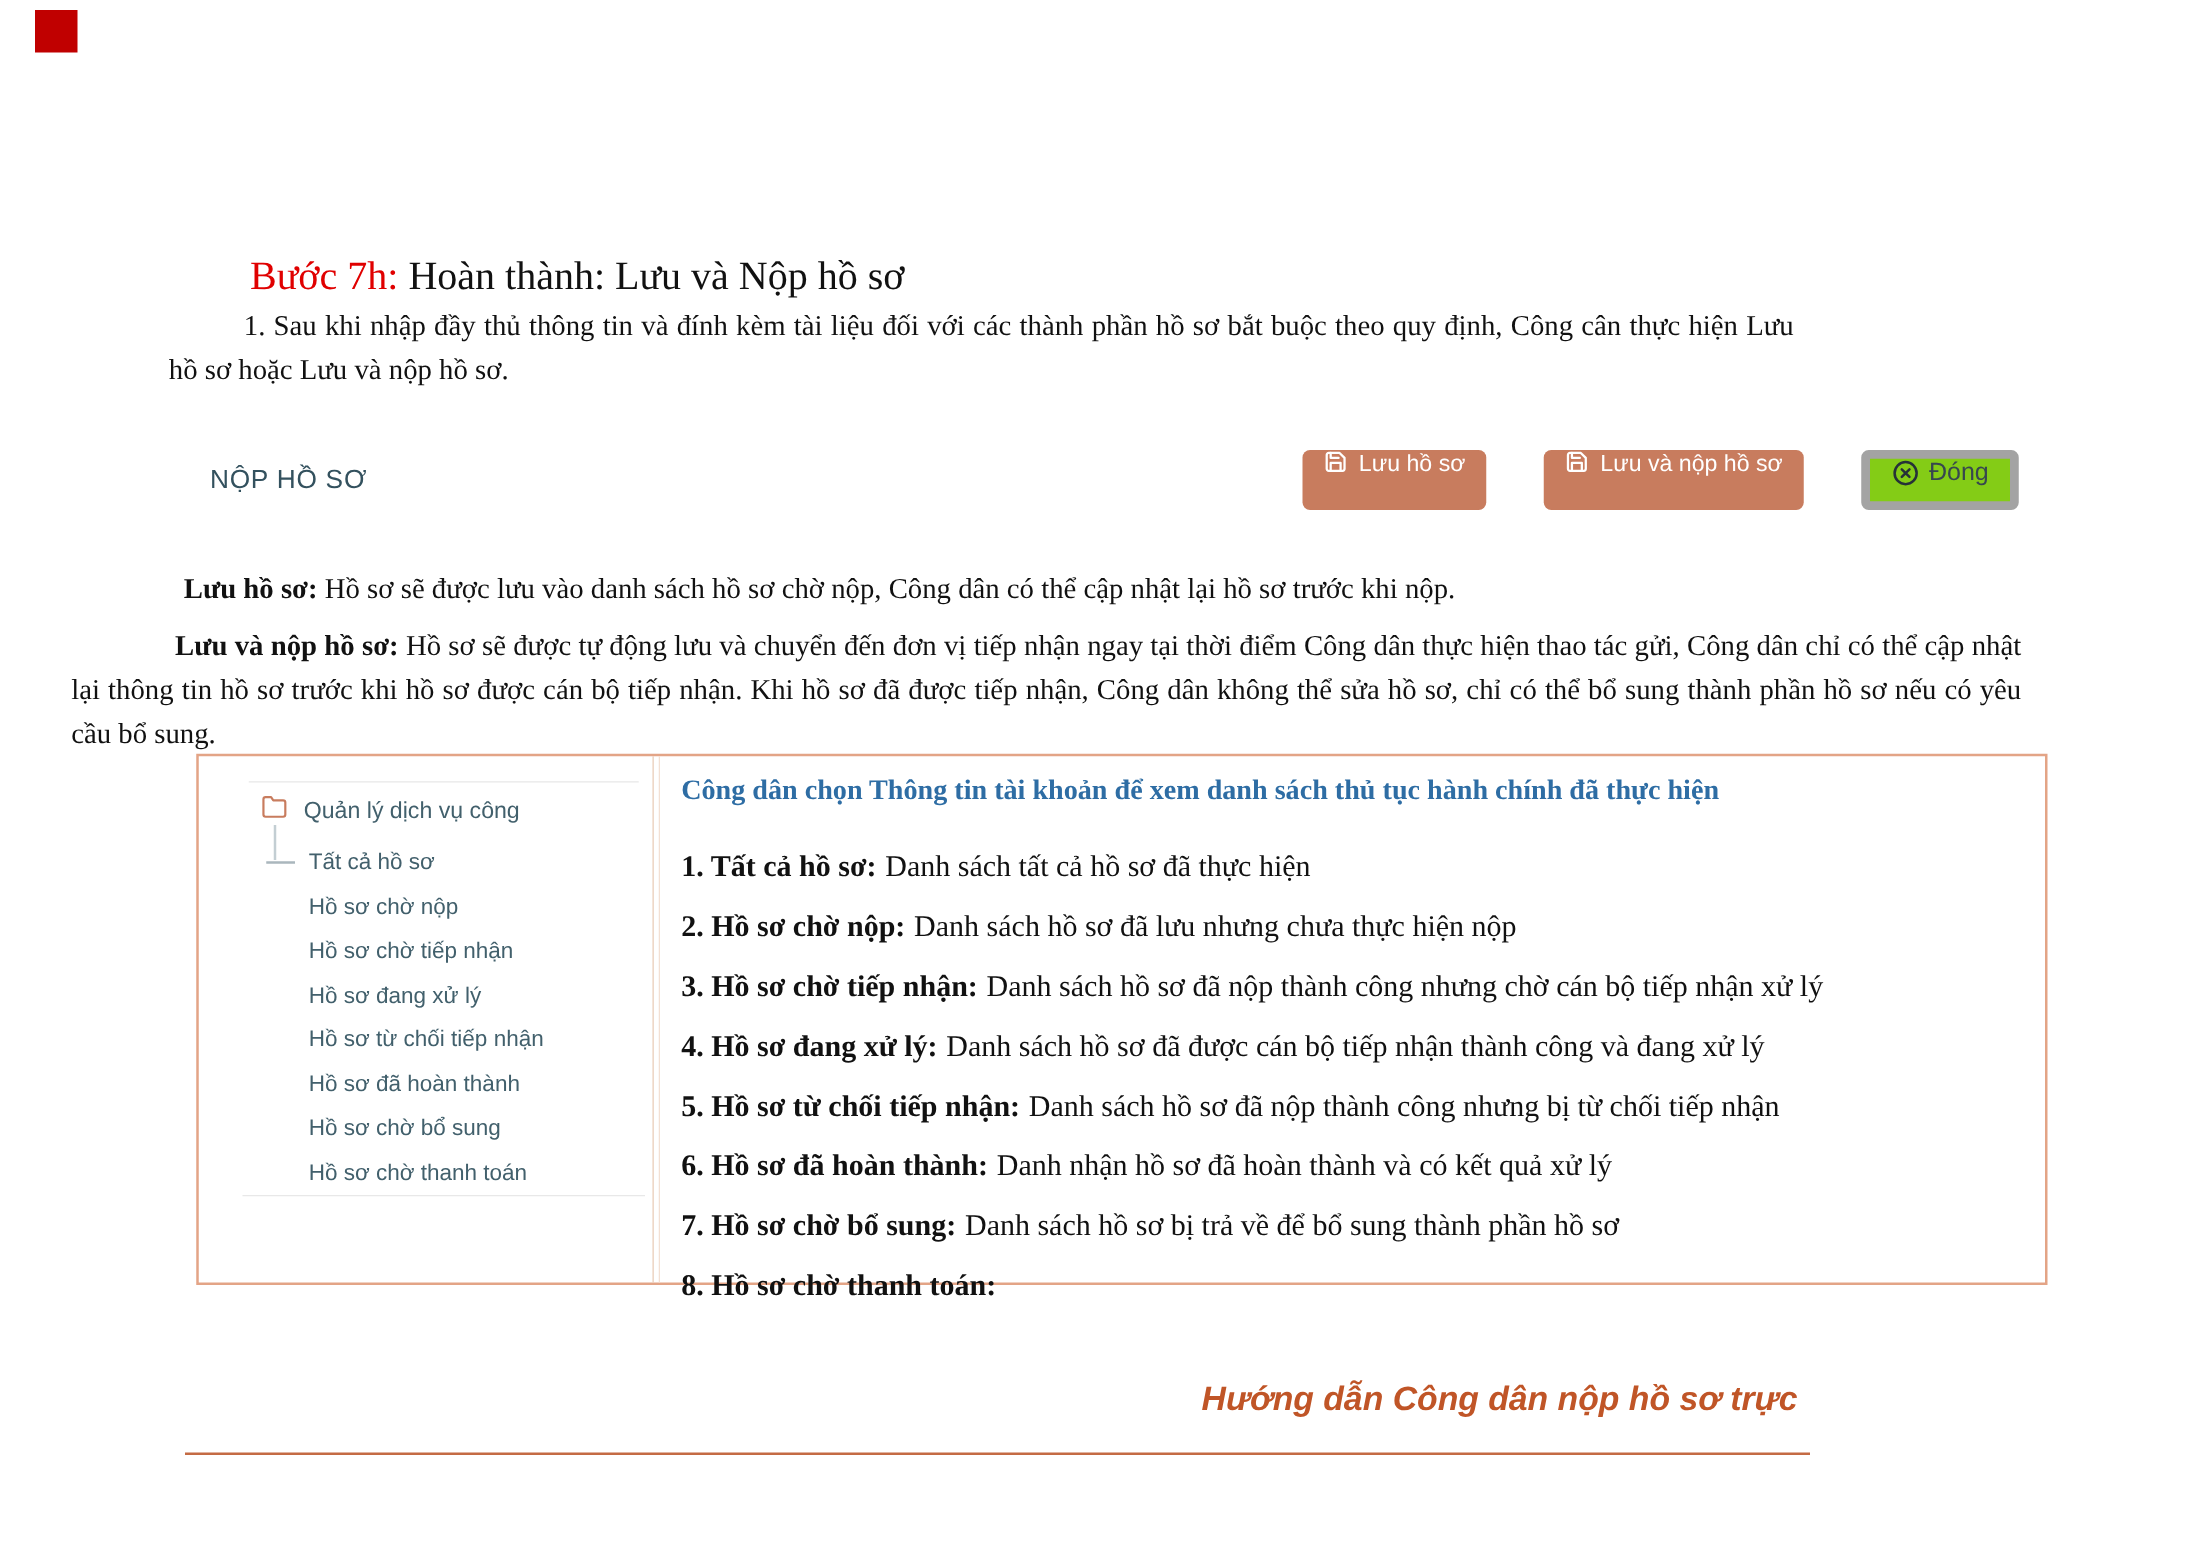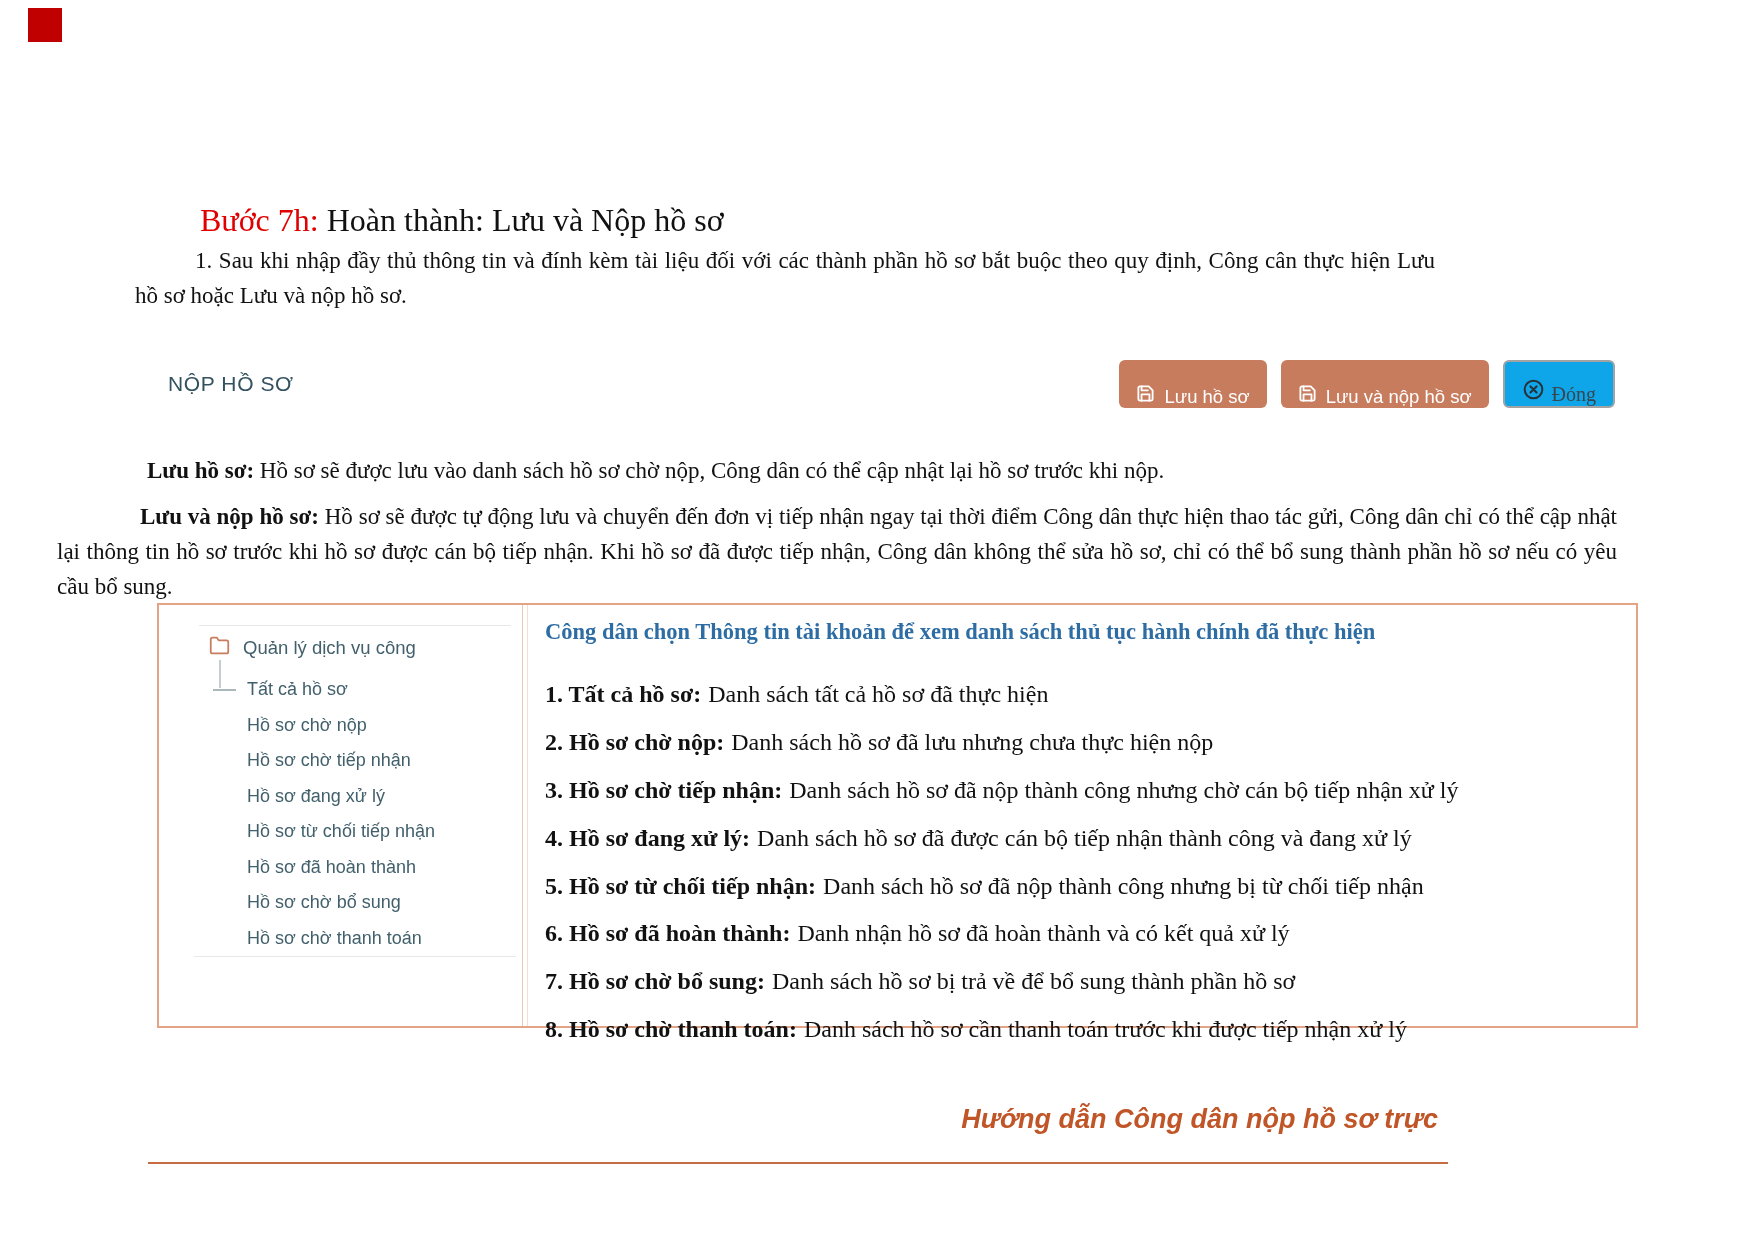--- a/index.html
+++ b/index.html
@@ -15,25 +15,25 @@
   .para1{left:135px;top:220px;width:1300px;text-indent:60px;}
   .para2{left:57px;top:430px;width:1560px;text-indent:90px;}
   .para3{left:57px;top:476px;width:1560px;text-indent:83px;}
   .para b{font-weight:bold;}
 
   .submit-panel{position:absolute;left:140px;top:358px;width:1475px;height:52px;
                 display:flex;align-items:center;justify-content:space-between;
                 font-family:"Liberation Sans", sans-serif;}
   .panel-title{margin-left:28px;font-size:21px;font-weight:500;letter-spacing:0.6px;color:#33515e;}
   .panel-buttons{display:flex;align-items:center;gap:14px;}
-  .btn{display:inline-flex;align-items:flex-end;gap:9px;height:48px;padding:0 17px;
+  .btn{display:inline-flex;align-items:flex-start;gap:9px;height:48px;padding:0 17px;
        border-radius:6px;font-family:"Liberation Sans", sans-serif;font-size:18.5px;
-       font-weight:500;cursor:pointer;border:none;}
+       font-weight:500;cursor:pointer;border:none;margin-left:32px;}
   .btn.primary{background:#c87c5e;color:#ffffff;}
-  .btn.ghost{background:#0ea5e9;border:2px solid #a3a3a3;color:#37474f;font-size:20px;gap:7px;font-family:Liberation Serif, serif;}
+  .btn.ghost{background:#84cc16;border:7px solid #a3a3a3;color:#37474f;font-size:20px;gap:7px;}
   .btn svg{flex:0 0 auto;}
 
   .shot-box{position:absolute;left:157px;top:603px;width:1481px;height:425px;
             border:2px solid #e3a486;background:#ffffff;box-sizing:border-box;
             font-family:"Liberation Sans", sans-serif;}
   .shot-divider-a{position:absolute;left:363px;top:0;bottom:0;width:1px;background:#e9cbb6;}
   .shot-divider-b{position:absolute;left:368px;top:0;bottom:0;width:1px;background:#f3e0d3;}
 
   .side-topline{position:absolute;left:40px;top:20px;width:312px;height:1px;background:#e8e8e8;}
   .side-bottomline{position:absolute;left:35px;top:351px;width:322px;height:1px;background:#e8e8e8;}
@@ -155,21 +155,20 @@
       <li>
           <b>6. Hồ sơ đã hoàn thành:</b> 
           <span>Danh nhận hồ sơ đã hoàn thành và có kết quả xử lý</span>
         </li>
       <li>
           <b>7. Hồ sơ chờ bổ sung:</b> 
           <span>Danh sách hồ sơ bị trả về để bổ sung thành phần hồ sơ</span>
         </li>
       <li>
           <b>8. Hồ sơ chờ thanh toán:</b> 
-          <span>Danh sách hồ sơ cần thanh toán trước khi được tiếp nhận xử lý</span>
         </li>
     </ol>
   </div>
 
   <div class="footer-caption">Hướng dẫn Công dân nộp hồ sơ trực</div>
   <div class="footer-rule"></div>
 
 </div>
 
 </body></html>

